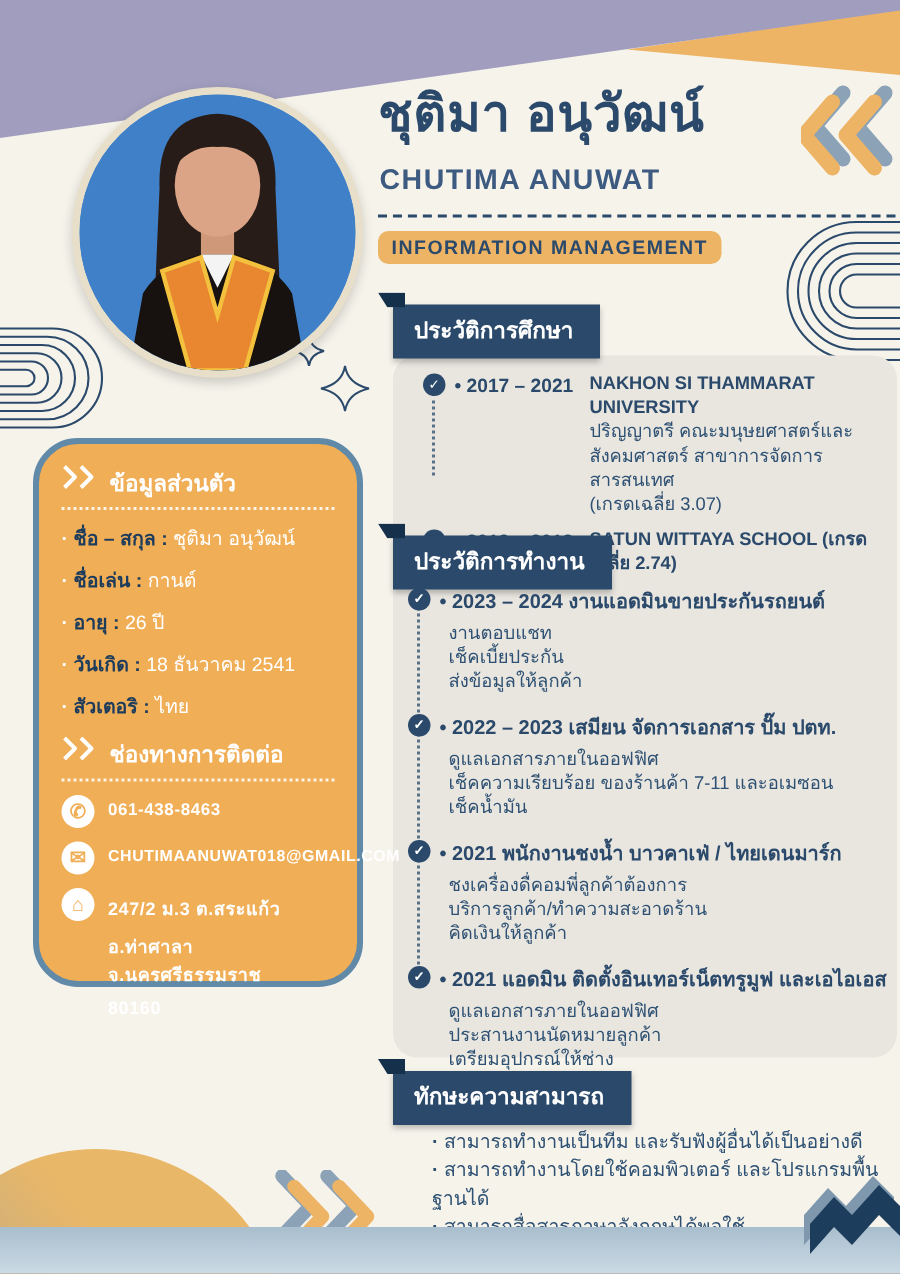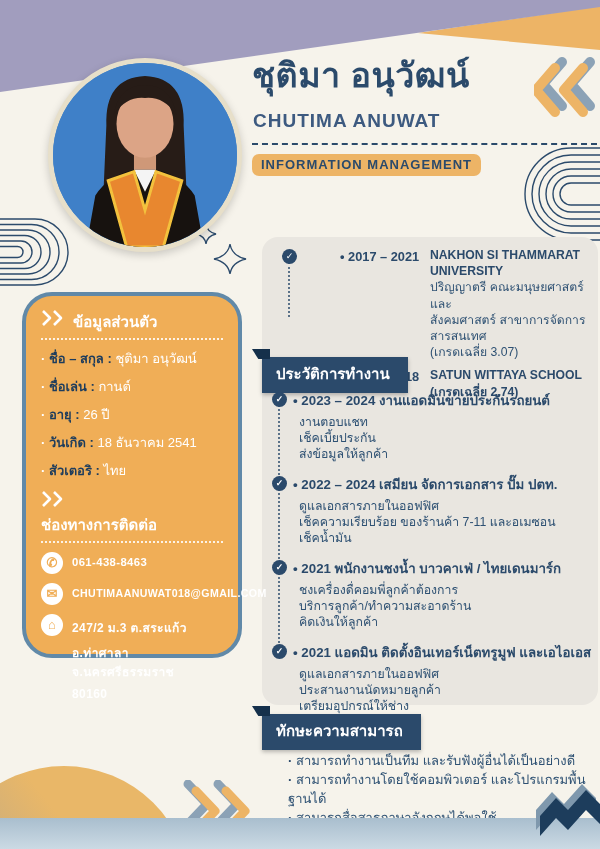--- a/index.html
+++ b/index.html
@@ -32,21 +32,21 @@
           padding:5px 18px 7px 14px;box-shadow:0 2px 4px rgba(0,0,0,.25);}
   .ribbon::before{content:"";position:absolute;left:-10px;top:-8px;width:18px;height:10px;
           background:var(--navy-dark);clip-path:polygon(0 0,100% 0,100% 100%,35% 100%);}
   .panel{left:262px;top:237px;width:336px;height:468px;background:var(--panel);border-radius:16px;}
 
   
   .edu-list{left:282px;top:247px;width:312px;}
   .entry-row{display:flex;gap:6px;}
   .check{flex:0 0 15px;width:15px;height:15px;border-radius:50%;background:var(--navy);
          color:#fff;font-size:9px;line-height:15px;text-align:center;margin-top:2px;}
-  .period{flex:0 0 84px;font-size:12.8px;font-weight:800;color:var(--navy);padding-top:2px;margin-left:37px;}
+  .period{flex:0 0 84px;font-size:12.8px;font-weight:800;color:var(--navy);padding-top:2px;}
   .edu-desc{flex:1;font-size:12.2px;line-height:16.2px;color:var(--text-navy);}
   .edu-desc .b{font-weight:800;color:var(--navy);}
   .dotline{position:absolute;border-left:2px dotted var(--navy);opacity:.75;}
 
   
   .work-list{left:272px;top:390px;width:322px;}
   .work-entry+.work-entry{margin-top:12px;}
   .work-head{display:flex;gap:6px;font-size:13.3px;font-weight:800;color:var(--navy);}
   .work-details{margin:3px 0 0 27px;font-size:12.3px;line-height:16px;color:var(--text-navy);}
 
@@ -136,20 +136,21 @@
     <g fill="none" stroke-width="10" stroke-linecap="round" stroke-linejoin="round">
       <path d="M28,6 L9,28 L28,50" stroke="#8ca2b6"></path>
       <path d="M56,6 L37,28 L56,50" stroke="#8ca2b6"></path>
       <path d="M21,12 L2,34 L21,56" stroke="#edb466"></path>
       <path d="M49,12 L30,34 L49,56" stroke="#edb466"></path>
     </g>
   </svg>
 
   <div class="abs panel"></div>
 
+  <div class="ribbon" style="left:262px;top:203px;">ประวัติการศึกษา</div>
   <div class="dotline" style="left:288px;top:262px;height:55px;"></div>
   <div class="abs edu-list">
     <div class="entry-row">
       <div class="check">✓</div>
       <div class="period">• 2017 – 2021</div>
       <div class="edu-desc">
         <div class="b">NAKHON SI THAMMARAT UNIVERSITY</div>
         <div>ปริญญาตรี คณะมนุษยศาสตร์และ</div>
         <div>สังคมศาสตร์ สาขาการจัดการสารสนเทศ</div>
         <div>(เกรดเฉลี่ย 3.07)</div>
@@ -174,21 +175,21 @@
         </div>
       <div class="work-details">
         <div>งานตอบแชท</div>
         <div>เช็คเบี้ยประกัน</div>
         <div>ส่งข้อมูลให้ลูกค้า</div>
       </div>
     </div>
     <div class="work-entry">
       <div class="work-head">
           <div class="check">✓</div>
-        <div>• 2022 – 2024   เสมียน จัดการเอกสาร ปั๊ม ปตท.</div>
+        <div>• 2022 – 2023   เสมียน จัดการเอกสาร ปั๊ม ปตท.</div>
         </div>
       <div class="work-details">
         <div>ดูแลเอกสารภายในออฟฟิศ</div>
         <div>เช็คความเรียบร้อย ของร้านค้า 7-11 และอเมซอน</div>
         <div>เช็คน้ำมัน</div>
       </div>
     </div>
     <div class="work-entry">
       <div class="work-head">
           <div class="check">✓</div>
@@ -230,21 +231,21 @@
       </svg>
       <span>ข้อมูลส่วนตัว</span>
     </div>
     <div class="card-dots"></div>
     <div class="pfield"><span class="lab">ชื่อ – สกุล :</span> <span>ชุติมา อนุวัฒน์</span></div>
     <div class="pfield"><span class="lab">ชื่อเล่น :</span> <span>กานต์</span></div>
     <div class="pfield"><span class="lab">อายุ :</span> <span>26 ปี</span></div>
     <div class="pfield"><span class="lab">วันเกิด :</span> <span>18 ธันวาคม 2541</span></div>
     <div class="pfield"><span class="lab">สัวเตอริ :</span> <span>ไทย</span></div>
 
-    <div class="card-title" style="margin-top:10px;flex-direction:column;">
+    <div class="card-title" style="margin-top:10px;">
       <svg width="26" height="16" viewBox="0 0 26 16">
         <g fill="none" stroke="#fff" stroke-width="2.6" stroke-linejoin="round">
           <path d="M2,1 L9,8 L2,15"></path>
             <path d="M13,1 L20,8 L13,15"></path>
         </g>
       </svg>
       <span>ช่องทางการติดต่อ</span>
     </div>
     <div class="card-dots"></div>
 

